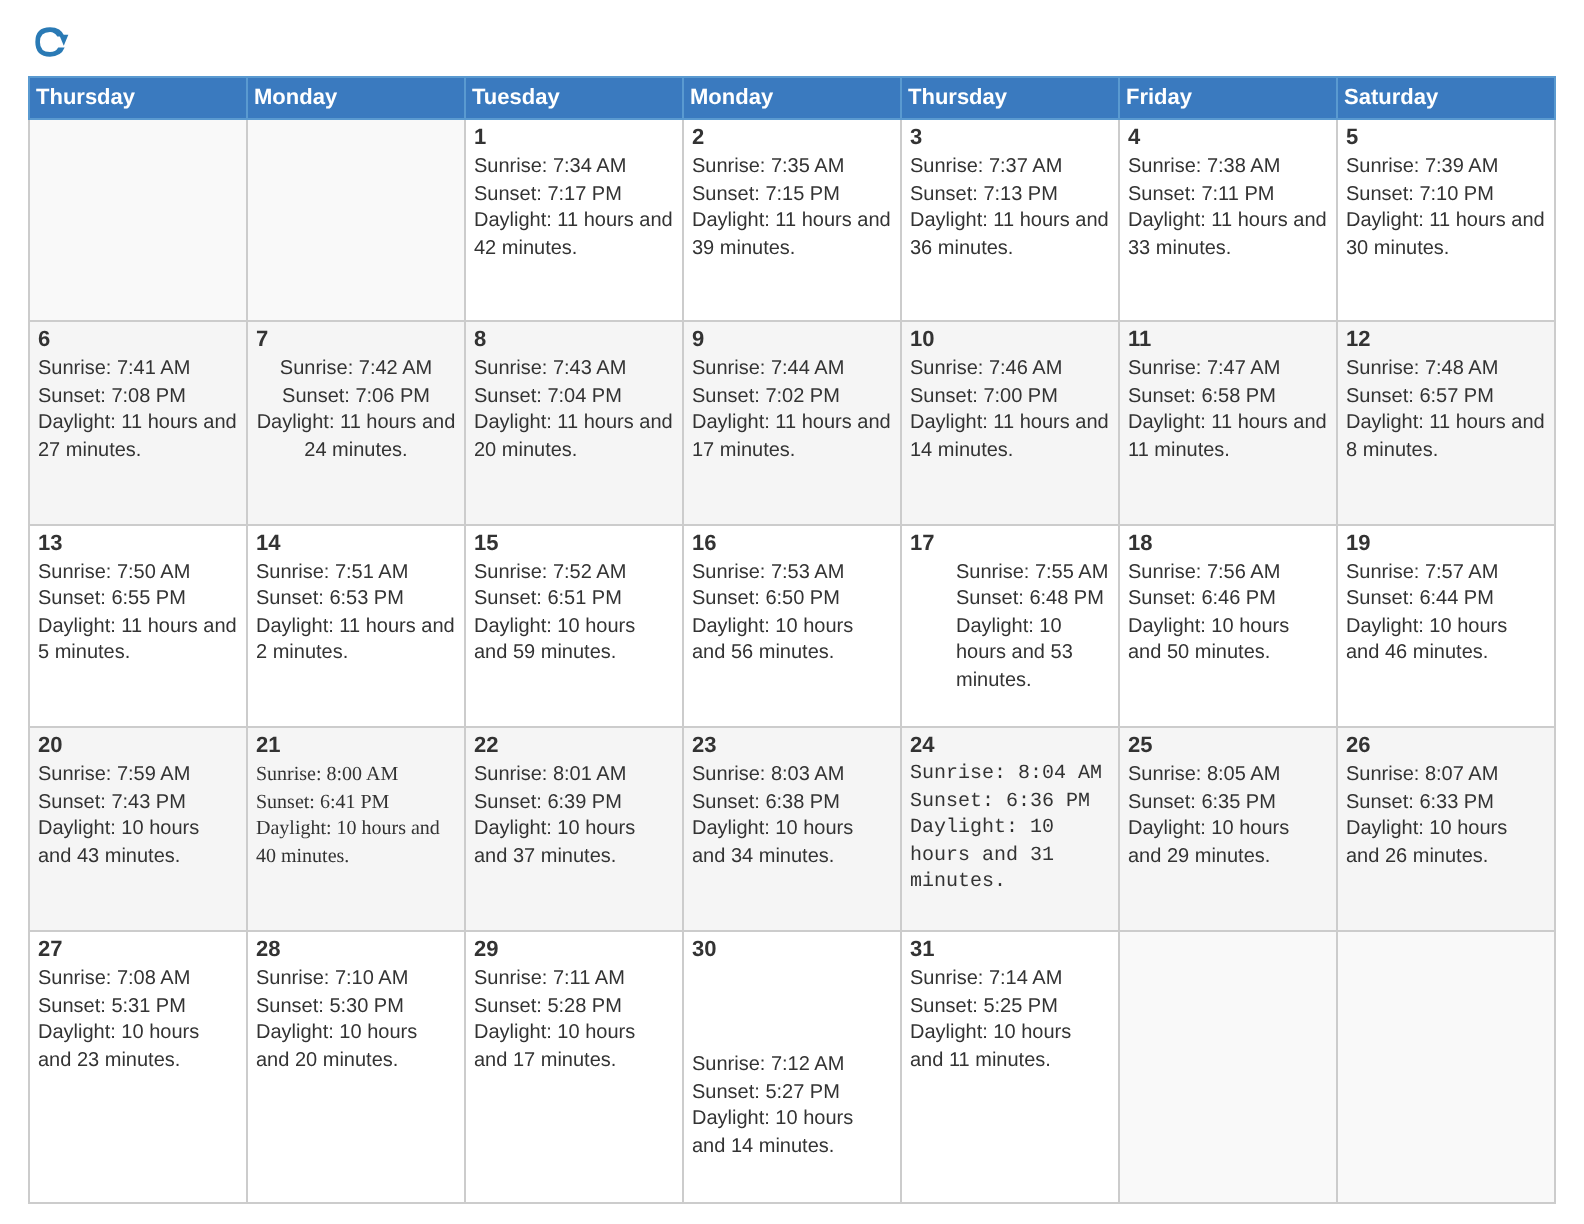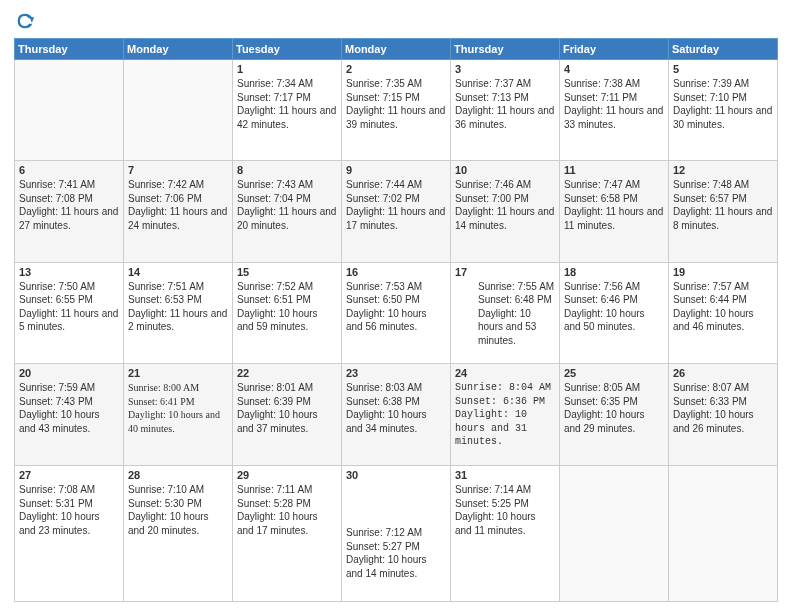--- a/index.html
+++ b/index.html
@@ -173,21 +173,21 @@
         </tr>
         <tr>
           <td>
             <span class="day-number">6</span>
             <div class="day-info" style="white-space: pre-line;">Sunrise: 7:41 AM
 Sunset: 7:08 PM
 Daylight: 11 hours and 27 minutes.</div>
           </td>
           <td>
             <span class="day-number">7</span>
-            <div class="day-info" style="white-space: pre-line;">Sunrise: 7:42 AM
+            <div class="day-info" style="white-space: pre-line; text-align: center;">Sunrise: 7:42 AM
 Sunset: 7:06 PM
 Daylight: 11 hours and 24 minutes.</div>
           </td>
           <td>
             <span class="day-number">8</span>
             <div class="day-info" style="white-space: pre-line;">Sunrise: 7:43 AM
 Sunset: 7:04 PM
 Daylight: 11 hours and 20 minutes.</div>
           </td>
           <td>

